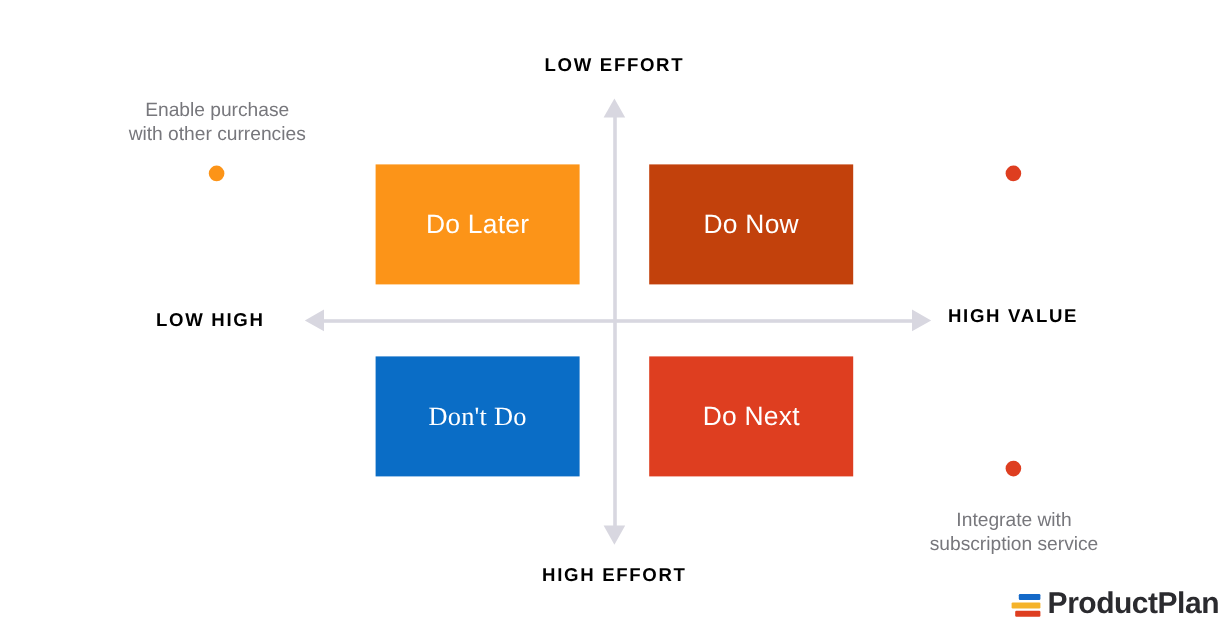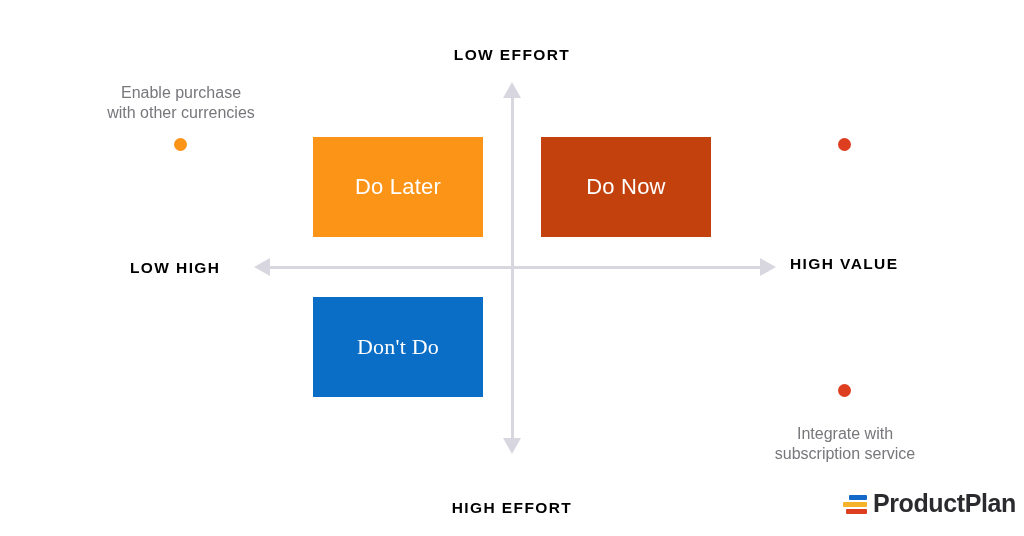--- a/index.html
+++ b/index.html
@@ -75,21 +75,21 @@
   
   .axis-label {
     position: absolute;
     color: #000000;
     font-size: 15.5px;
     font-weight: 700;
     letter-spacing: 1.4px;
     white-space: nowrap;
   }
   .axis-label.low-effort  { left: 0; right: 0; top: 46px; text-align: center; }
-  .axis-label.high-effort { left: 0; right: 0; top: 471px; text-align: center; margin-top: 28px; }
+  .axis-label.high-effort { left: 0; right: 0; top: 471px; text-align: center; }
   .axis-label.low-value   { left: 130px; top: 259px; }
   .axis-label.high-value  { left: 790px; top: 255px; }
 
   
   .quad {
     position: absolute;
     width: 170px;
     height: 100px;
     border-radius: 0;
     display: flex;
@@ -174,20 +174,23 @@
 
   <div class="quad quad-do-later" id="q-do-later" style="background: rgb(252, 148, 24);">
     <span>Do Later</span>
   </div>
   <div class="quad quad-do-now" id="q-do-now" style="background: #c2410c; text-align: center;">
     <span>Do Now</span>
   </div>
   <div class="quad quad-dont-do" id="q-dont-do" style="background: rgb(10, 109, 198); font-family: Liberation Serif, serif;">
     <span>Don't Do</span>
   </div>
+  <div class="quad quad-do-next" id="q-do-next" style="background: rgb(222, 62, 32);">
+    <span>Do Next</span>
+  </div>
 
   <div class="annotation ann-tl-text">Enable purchase
 with other currencies</div>
   <div class="dot ann-tl-dot" id="dot-tl" style="background: rgb(252, 148, 24);"></div>
 
   <div class="dot ann-tr-dot" id="dot-tr" style="background: rgb(222, 62, 32);"></div>
 
   <div class="dot ann-br-dot" id="dot-br" style="background: rgb(222, 62, 32);"></div>
   <div class="annotation ann-br-text">Integrate with
 subscription service</div>

